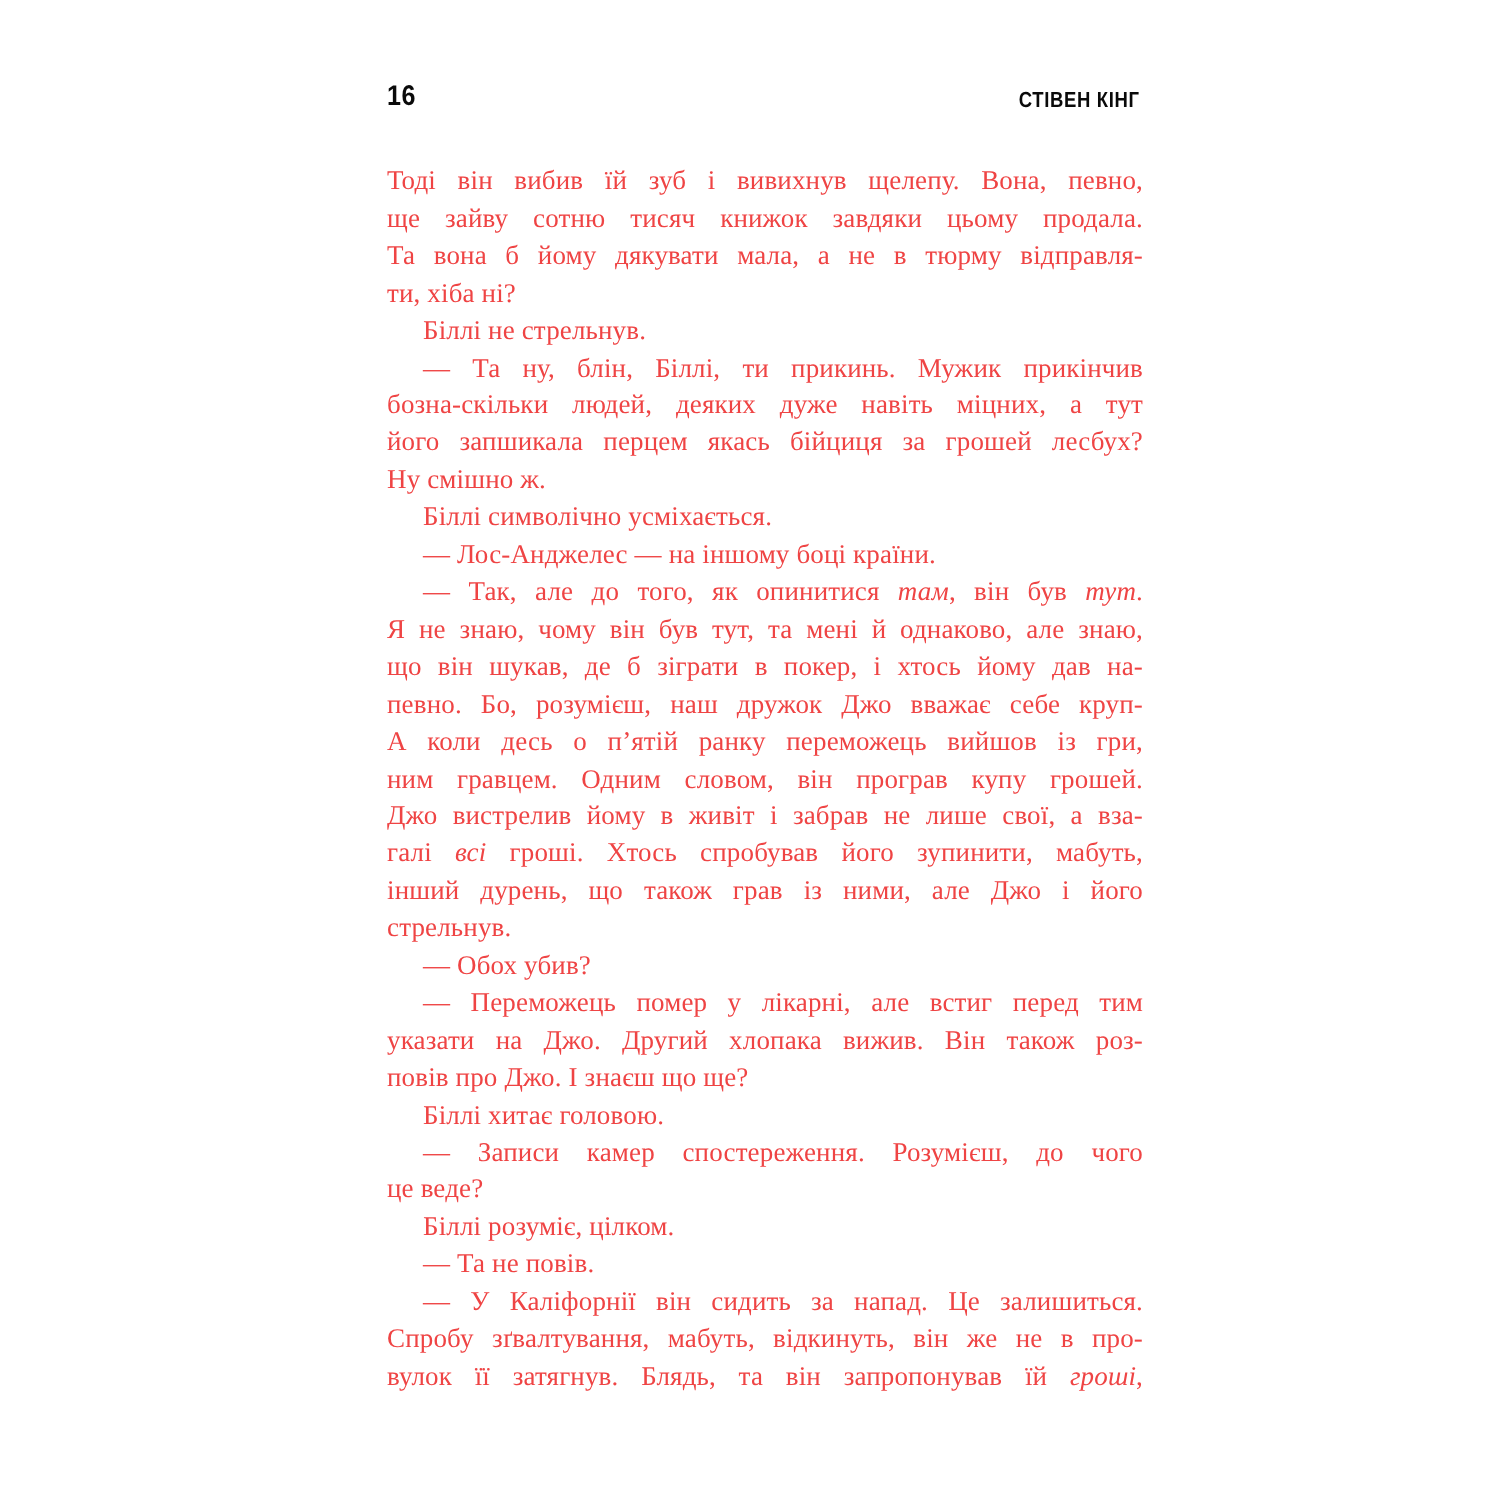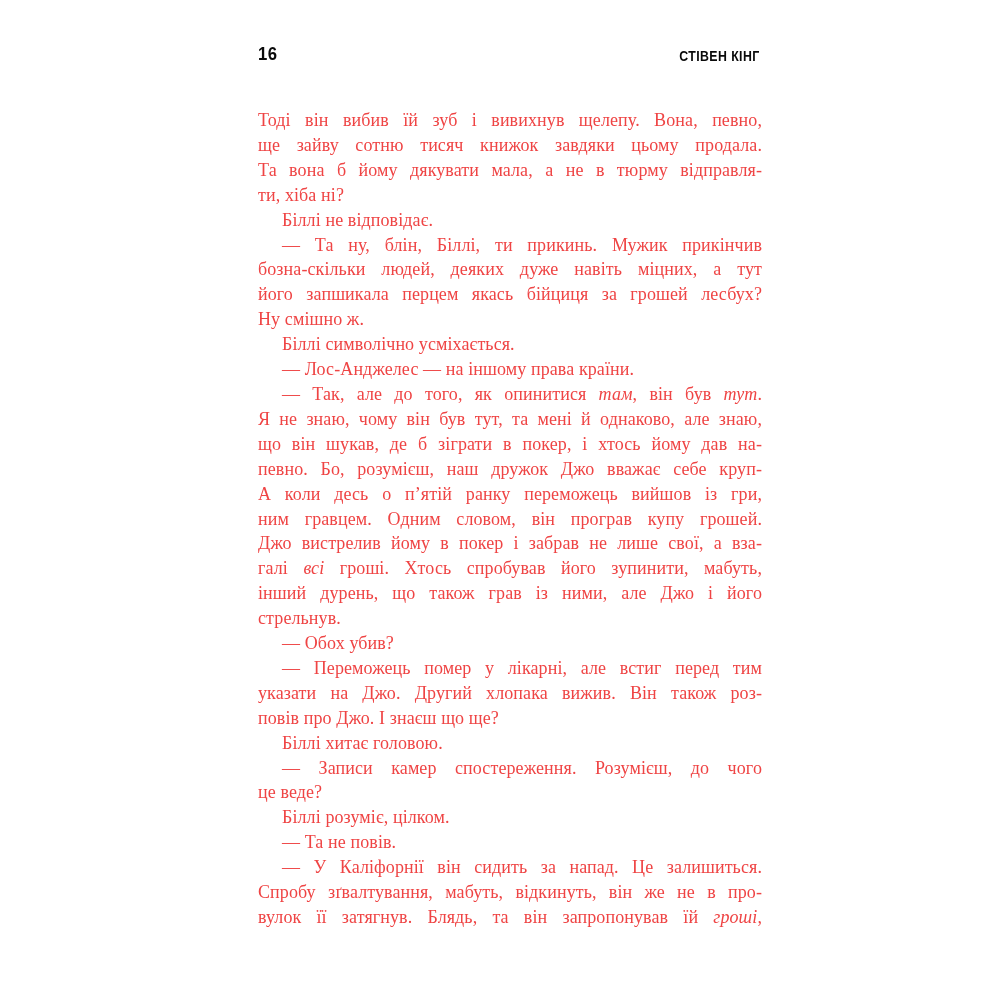--- a/index.html
+++ b/index.html
@@ -10,21 +10,21 @@
   .page {
     position: relative;
     width: 1000px;
     height: 1000px;
     background: #ffffff;
     overflow: hidden;
     font-family: "Liberation Serif", "DejaVu Serif", serif;
   }
   .running-header {
     position: absolute;
-    top: 43px;
+    top: 54px;
     left: 258px;
     width: 504px;
     height: 22px;
   }
   .page-number {
     position: absolute;
     left: 0;
     top: 0;
     font-family: "Liberation Sans", sans-serif;
     font-weight: 700;
@@ -80,42 +80,42 @@
   </div>
 
   <div class="text-block">
       <div class="paragraph">
         <div class="line"><span>Тоді він вибив їй зуб і вивихнув щелепу. Вона, певно,</span></div>
         <div class="line"><span>ще зайву сотню тисяч книжок завдяки цьому продала.</span></div>
         <div class="line"><span>Та вона б йому дякувати мала, а не в тюрму відправля-</span></div>
         <div class="line lastline"><span>ти, хіба ні?</span></div>
       </div>
       <div class="paragraph">
-        <div class="line indent lastline"><span>Біллі не відповідає.</span></div>
+        <div class="line indent lastline"><span>Біллі не стрельнув.</span></div>
       </div>
       <div class="paragraph">
         <div class="line indent"><span>— Та ну, блін, Біллі, ти прикинь. Мужик прикінчив</span></div>
         <div class="line"><span>бозна-скільки людей, деяких дуже навіть міцних, а тут</span></div>
         <div class="line"><span>його запшикала перцем якась бійциця за грошей лесбух?</span></div>
         <div class="line lastline"><span>Ну смішно ж.</span></div>
       </div>
       <div class="paragraph">
         <div class="line indent lastline"><span>Біллі символічно усміхається.</span></div>
       </div>
       <div class="paragraph">
-        <div class="line indent lastline"><span>— Лос-Анджелес — на іншому права країни.</span></div>
+        <div class="line indent lastline"><span>— Лос-Анджелес — на іншому боці країни.</span></div>
       </div>
       <div class="paragraph">
         <div class="line indent"><span>— Так, але до того, як опинитися </span><span class="em">там</span><span>, він був </span><span class="em">тут</span><span>.</span></div>
         <div class="line"><span>Я не знаю, чому він був тут, та мені й однаково, але знаю,</span></div>
         <div class="line"><span>що він шукав, де б зіграти в покер, і хтось йому дав на-</span></div>
         <div class="line"><span>певно. Бо, розумієш, наш дружок Джо вважає себе круп-</span></div>
         <div class="line"><span>А коли десь о п’ятій ранку переможець вийшов із гри,</span></div>
         <div class="line"><span>ним гравцем. Одним словом, він програв купу грошей.</span></div>
-        <div class="line"><span>Джо вистрелив йому в покер і забрав не лише свої, а вза-</span></div>
+        <div class="line"><span>Джо вистрелив йому в живіт і забрав не лише свої, а вза-</span></div>
         <div class="line"><span>галі </span><span class="em">всі</span><span> гроші. Хтось спробував його зупинити, мабуть,</span></div>
         <div class="line"><span>інший дурень, що також грав із ними, але Джо і його</span></div>
         <div class="line lastline"><span>стрельнув.</span></div>
       </div>
       <div class="paragraph">
         <div class="line indent lastline"><span>— Обох убив?</span></div>
       </div>
       <div class="paragraph">
         <div class="line indent"><span>— Переможець помер у лікарні, але встиг перед тим</span></div>
         <div class="line"><span>указати на Джо. Другий хлопака вижив. Він також роз-</span></div>

